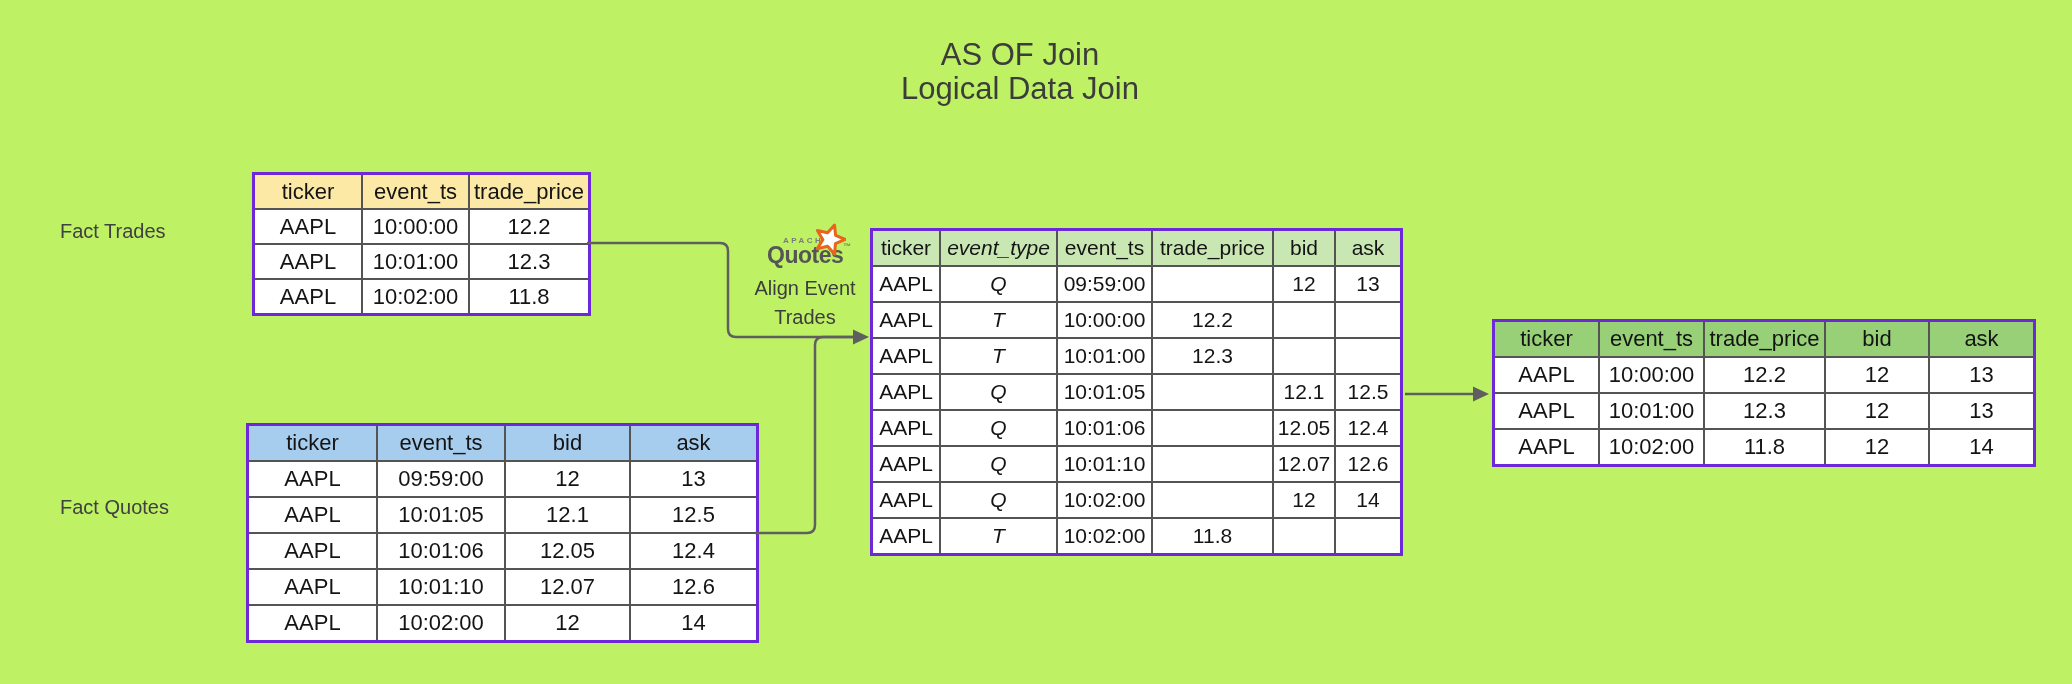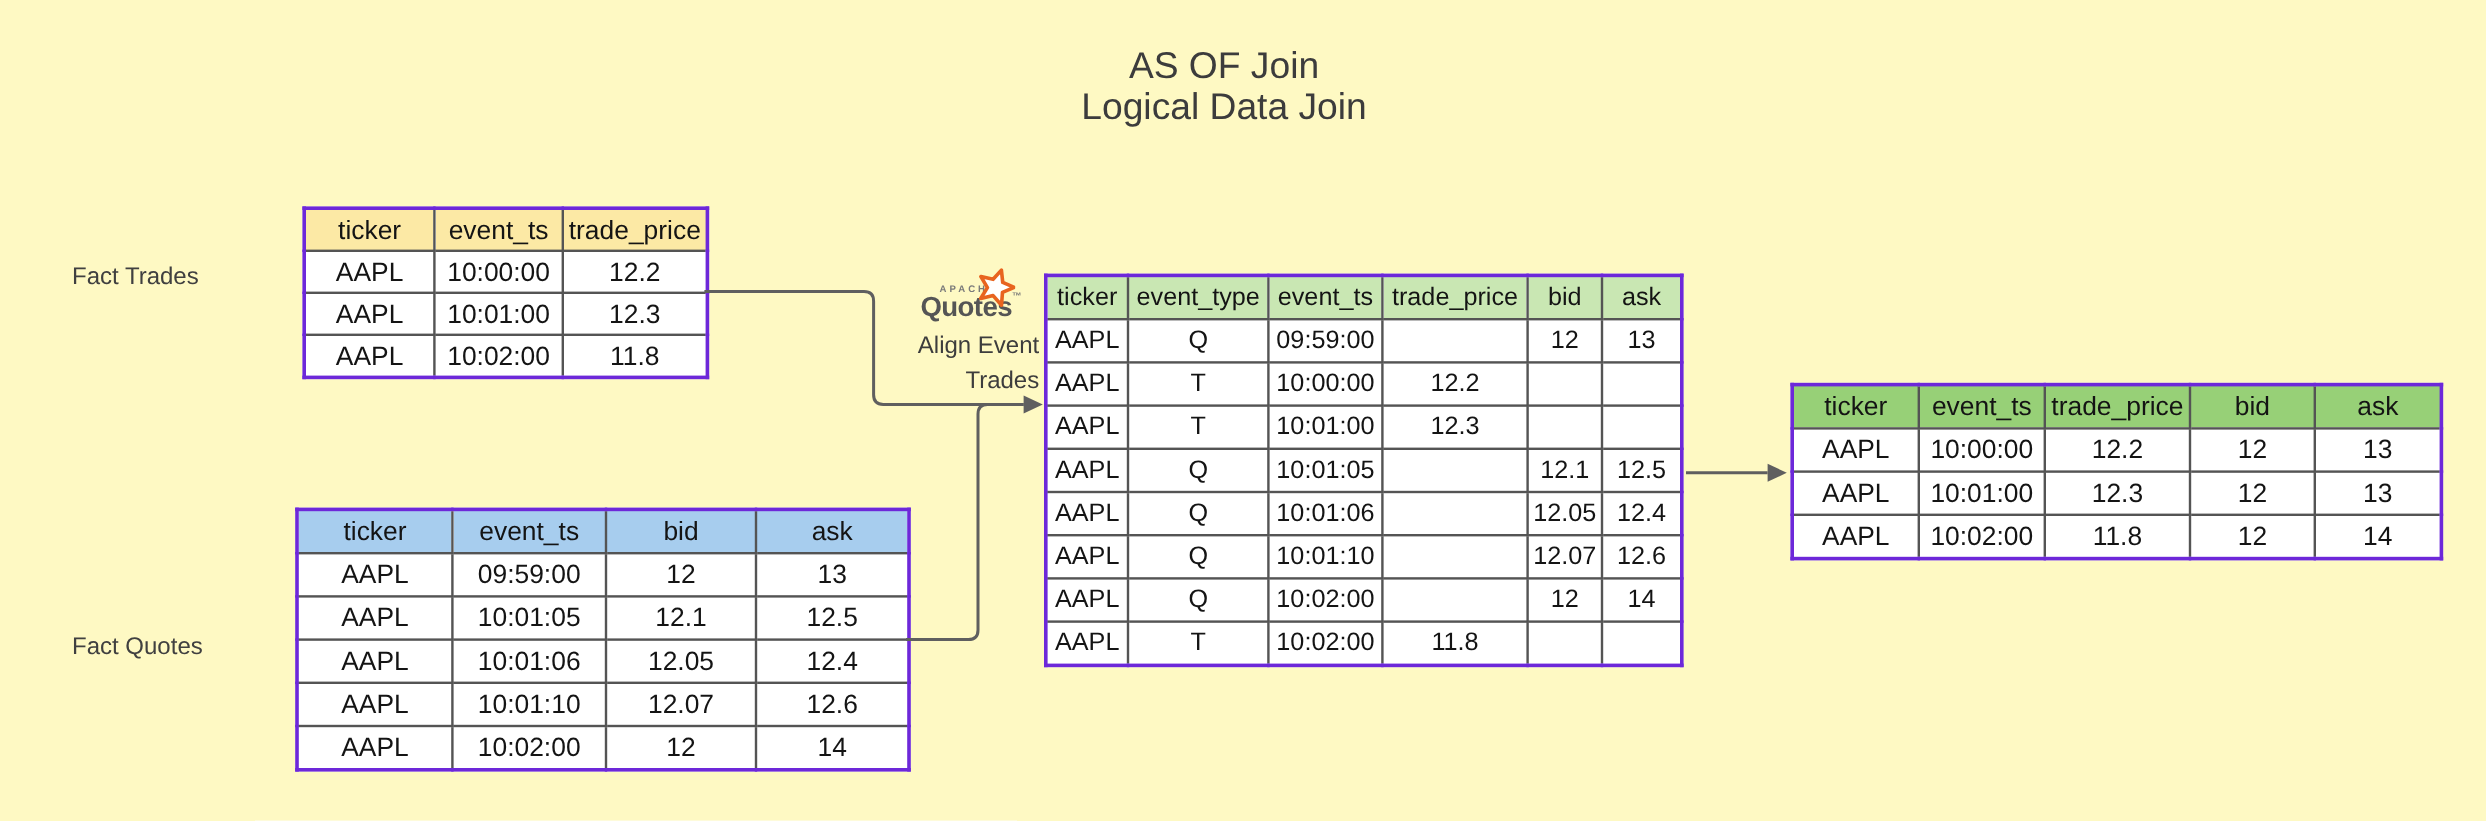--- a/index.html
+++ b/index.html
@@ -1,31 +1,31 @@
 <!DOCTYPE html>
 <html><head>
 <meta charset="utf-8">
 <style>
   html,body{margin:0;padding:0;background:#ffffff;}
   .canvas{
-    position:relative; width:2072px; height:684px; background:#fef9c3;
+    position:relative; width:2072px; height:684px; background:#bef264;
     font-family:"Liberation Sans", sans-serif; overflow:hidden;
   }
   
   .diagram-title{
     position:absolute; left:820px; top:38px; width:400px;
     text-align:center; font-size:31px; line-height:34px; color:#3c3c3c;
   }
   
   .side-label{
     position:absolute; left:60px; width:200px; 
     font-size:20px; color:#404040;
   }
   .lbl-trades{top:220px;}
-  .lbl-quotes{top:528px;}
+  .lbl-quotes{top:496px;}
   
   .tbl-wrap{position:absolute;}
   .tbl-wrap table{border-collapse:collapse; table-layout:fixed; background:#ffffff; border:3px solid #6d28d9;}
   .tbl-wrap th, .tbl-wrap td{
     border:2px solid #545454; padding:0; margin:0;
     font-size:22px; font-weight:400; color:#141414;
     text-align:center; vertical-align:middle; white-space:nowrap; overflow:hidden;
   }
   .wrap-trades{left:252px; top:172px;}
   .wrap-trades th, .wrap-trades td{height:33px;}
@@ -36,21 +36,21 @@
   .wrap-quotes{left:246px; top:423px;}
   .wrap-quotes th, .wrap-quotes td{height:34px;}
   .wrap-quotes th:nth-child(1), .wrap-quotes td:nth-child(1){width:127px;}
   .wrap-quotes th:nth-child(2), .wrap-quotes td:nth-child(2){width:126px;}
   .wrap-quotes th:nth-child(3), .wrap-quotes td:nth-child(3){width:123px;}
   .wrap-quotes th:nth-child(4), .wrap-quotes td:nth-child(4){width:125px;}
 
   .wrap-aligned{left:870px; top:228px;}
   .wrap-aligned th, .wrap-aligned td{height:34px; font-size:21px;}
   .wrap-aligned th:nth-child(1), .wrap-aligned td:nth-child(1){width:66px;}
-  .wrap-aligned th:nth-child(2), .wrap-aligned td:nth-child(2){width:115px;}
+  .wrap-aligned th:nth-child(2), .wrap-aligned td:nth-child(2){width:115px;font-style:italic;}
   .wrap-aligned th:nth-child(3), .wrap-aligned td:nth-child(3){width:93px;}
   .wrap-aligned th:nth-child(4), .wrap-aligned td:nth-child(4){width:119px;}
   .wrap-aligned th:nth-child(5), .wrap-aligned td:nth-child(5){width:60px;}
   .wrap-aligned th:nth-child(6), .wrap-aligned td:nth-child(6){width:64px;}
 
   .wrap-result{left:1492px; top:319px;}
   .wrap-result th, .wrap-result td{height:34px;}
   .wrap-result th:nth-child(1), .wrap-result td:nth-child(1){width:103px;}
   .wrap-result th:nth-child(2), .wrap-result td:nth-child(2){width:103px;}
   .wrap-result th:nth-child(3), .wrap-result td:nth-child(3){width:119px;}
@@ -66,21 +66,21 @@
     position:absolute; left:38px; top:16px; font-size:8px; font-weight:700;
     letter-spacing:2.5px; color:#7a7a7a;
   }
   .spark-brand{
     position:absolute; left:22px; top:22px; font-size:23px; font-weight:700;
     letter-spacing:-0.5px; color:#555555;
   }
   .spark-tm{font-size:8px; vertical-align:top; color:#777777;}
   .spark-star{position:absolute; left:69px; top:2px;}
   .spark-caption{
-    position:absolute; left:744px; top:274px; width:122px; text-align:right;
+    position:absolute; left:744px; top:274px; width:122px; text-align:center;
     font-size:20px; line-height:29px; color:#3d3d3d;
   }
 </style>
 </head>
 <body>
 
 <div class="canvas">
 
   <div class="diagram-title">
     <div>AS OF Join</div>

